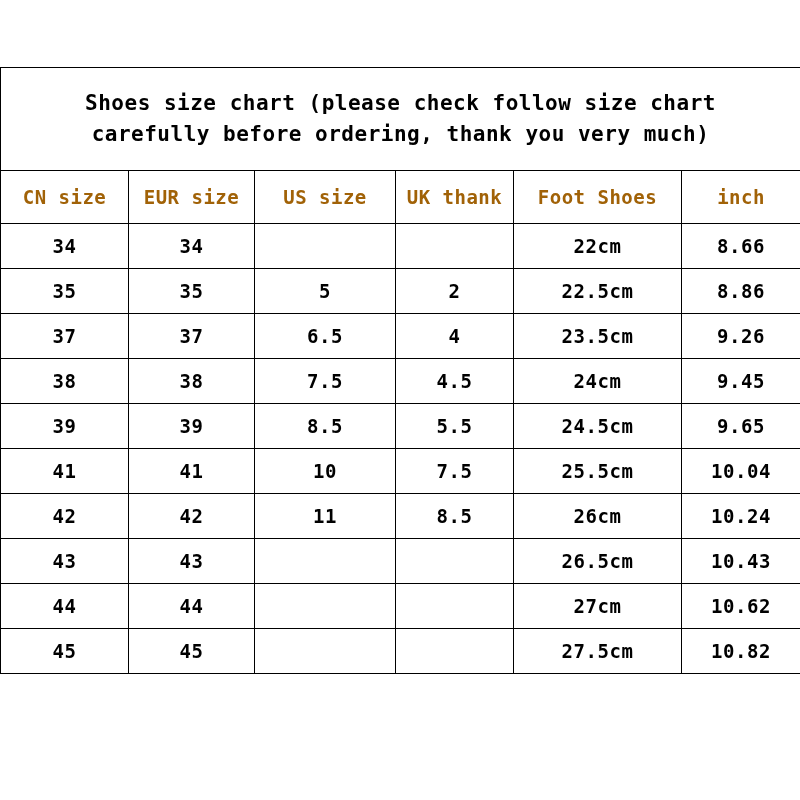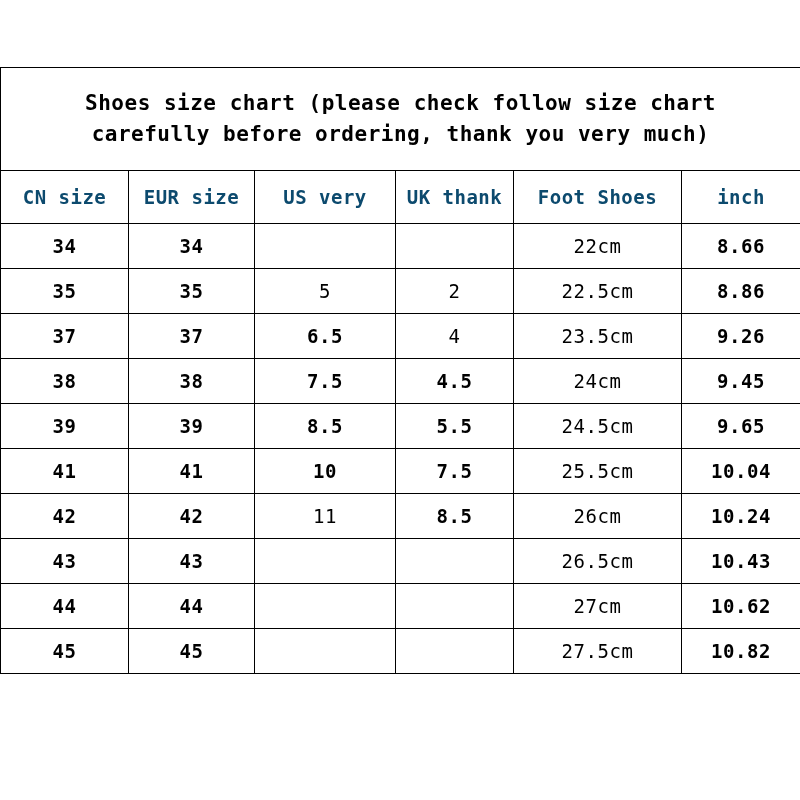--- a/index.html
+++ b/index.html
@@ -41,33 +41,33 @@
     height: 90px;
     font-size: 21px;
     font-weight: bold;
     letter-spacing: 0.5px;
     line-height: 1.5;
     padding: 6px 28px !important;
     color: #000000;
   }
   .head-cell {
     height: 52px;
-    color: #0c4a6e;
+    color: #a16207;
     font-size: 19px;
     font-weight: bold;
     letter-spacing: 0.5px;
   }
   .body-cell {
     height: 44px;
     font-size: 19px;
     font-weight: bold;
     letter-spacing: 0.6px;
   }
   .body-cell.light {
-    font-weight: normal;
+    font-weight: bold;
   }
   col.c0 { width: 128px; }
   col.c1 { width: 126px; }
   col.c2 { width: 141px; }
   col.c3 { width: 118px; }
   col.c4 { width: 168px; }
   col.c5 { width: 119px; }
 </style>
 </head>
 <body>
@@ -83,21 +83,21 @@
           <col class="c4">
           <col class="c5">
       </colgroup>
       <tbody>
         <tr>
           <td class="title-cell" colspan="6">Shoes size chart (please check follow size chart carefully before ordering, thank you very much)</td>
         </tr>
         <tr>
           <td class="head-cell">CN size</td>
           <td class="head-cell">EUR size</td>
-          <td class="head-cell">US very</td>
+          <td class="head-cell">US size</td>
           <td class="head-cell">UK thank</td>
           <td class="head-cell">Foot Shoes</td>
           <td class="head-cell">inch</td>
         </tr>
 
         <tr>
           <td class="body-cell">34</td>
           <td class="body-cell">34</td>
           <td class="body-cell light"></td>
           <td class="body-cell light"></td>

